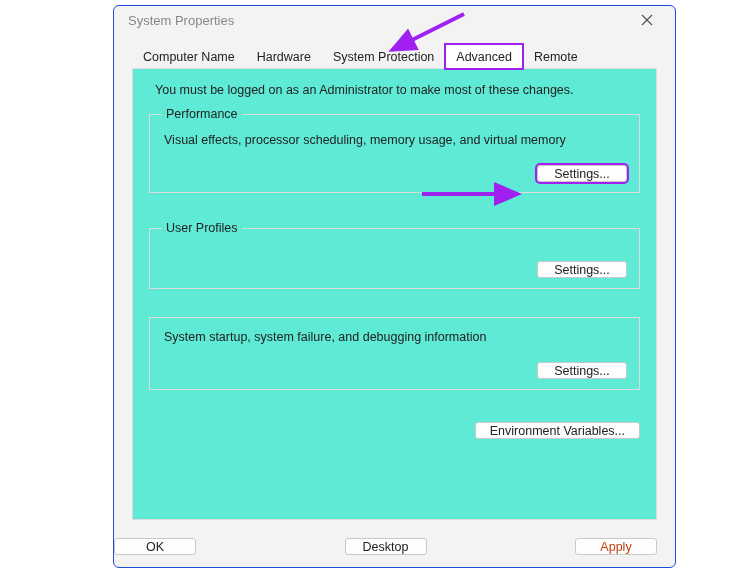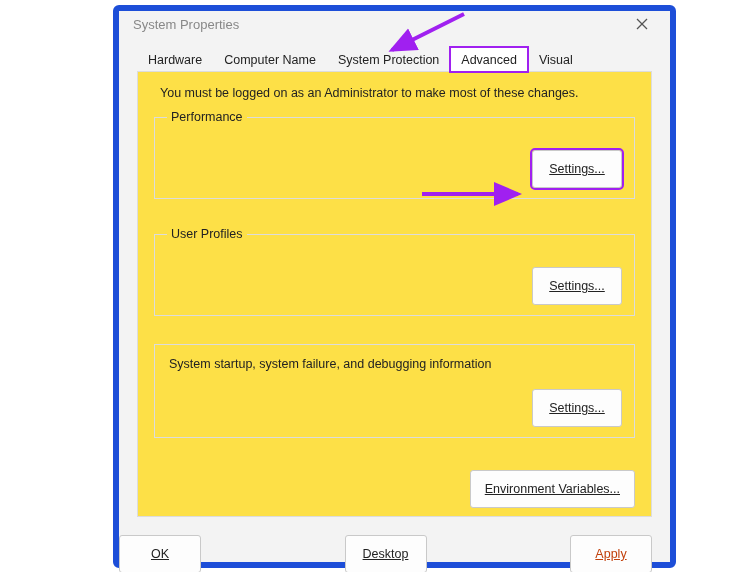--- a/index.html
+++ b/index.html
@@ -14,21 +14,21 @@
       justify-content: center;
       position: relative;
     }
     .window {
       position: absolute;
       left: 113px;
       top: 5px;
       width: 563px;
       height: 563px;
       background: #f3f3f3;
-      border: 6px solid #1d4ed8;
+      border: 1px solid #1d4ed8;
       border-radius: 6px;
       display: flex;
       flex-direction: column;
     }
     .titlebar {
       height: 28px;
       display: flex;
       align-items: center;
       padding: 0 8px 0 14px;
       color: #888;
@@ -64,21 +64,21 @@
       border: 1px solid #c0c0c0;
       border-bottom: 1px solid #fff;
       z-index: 2;
     }
     .tab.hl {
       outline: 2px solid #a020f0;
       outline-offset: -1px;
     }
     .panel {
       margin: -1px 18px 10px 18px;
-      background: #fde047;
+      background: #5eead4;
       border: 1px solid #dcdcdc;
       flex: 1;
       padding: 14px 16px 8px 16px;
       display: flex;
       flex-direction: column;
       position: relative;
     }
     .intro {
       font-size: 12.5px;
       color: #222;
@@ -101,32 +101,31 @@
       color: #222;
       margin: 4px 0 10px 2px;
     }
     .btnrow {
       display: flex;
       justify-content: flex-end;
       margin-top: 18px;
     }
     .btn {
       min-width: 90px;
-      height: 38px;
+      height: 17px;
       background: #fdfdfd;
       border: 1px solid #c9c9c9;
       border-radius: 3px;
       font-size: 12.5px;
       color: #222;
       padding: 0 14px;
       cursor: pointer;
       display: inline-flex;
       align-items: center;
       justify-content: center;
-      text-decoration: underline;
     }
     .btn.hl {
       outline: 2px solid #a020f0;
       outline-offset: 0px;
     }
     .envrow {
       display: flex;
       justify-content: flex-end;
       padding: 4px 0 0 0;
     }
@@ -152,32 +151,33 @@
     <span class="spacer"></span>
     <div class="close-btn">
       <svg width="12" height="12" viewBox="0 0 12 12">
         <line x1="1" y1="1" x2="11" y2="11" stroke="#555" stroke-width="1.2"></line>
         <line x1="11" y1="1" x2="1" y2="11" stroke="#555" stroke-width="1.2"></line>
       </svg>
     </div>
   </div>
 
   <div class="tabrow">
+    <div class="tab">Computer Name</div>
     <div class="tab">Hardware</div>
-    <div class="tab">Computer Name</div>
     <div class="tab">System Protection</div>
     <div class="tab active hl">Advanced</div>
-    <div class="tab">Visual</div>
+    <div class="tab">Remote</div>
   </div>
 
   <div class="panel">
     <div class="intro">You must be logged on as an Administrator to make most of these changes.</div>
 
     <fieldset>
       <legend>Performance</legend>
+      <div class="desc">Visual effects, processor scheduling, memory usage, and virtual memory</div>
       <div class="btnrow">
         <button class="btn hl">Settings...</button>
       </div>
     </fieldset>
 
     <fieldset>
       <legend>User Profiles</legend>
       <div class="btnrow">
         <button class="btn">Settings...</button>
       </div>

